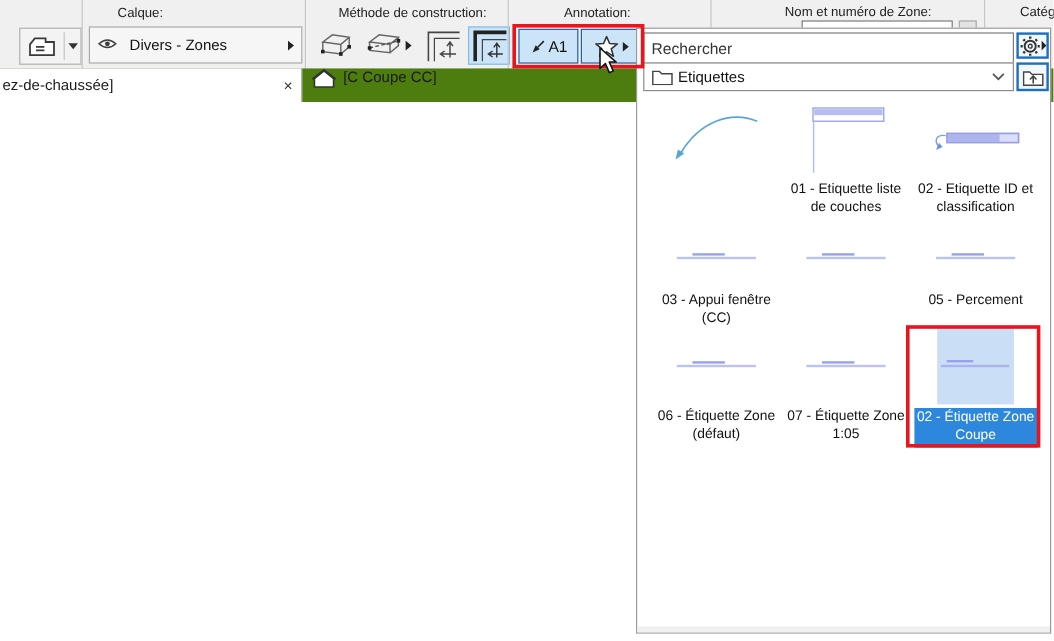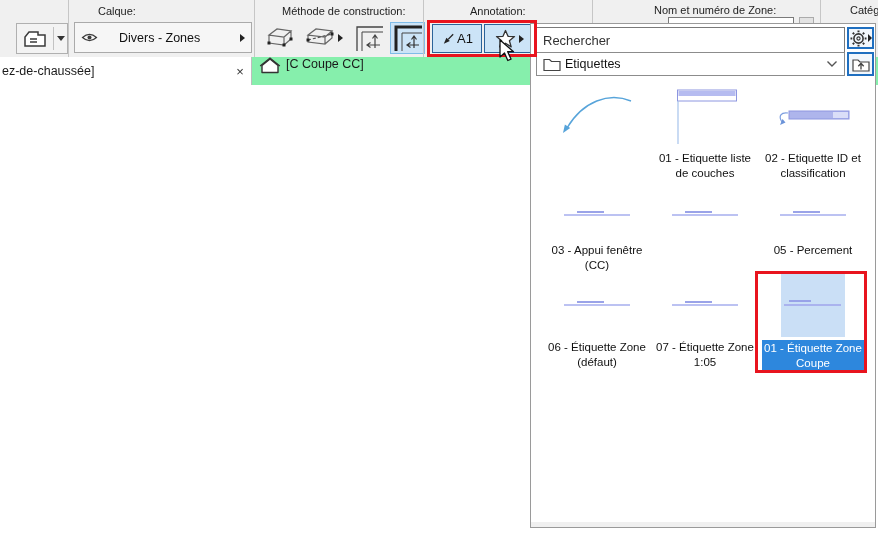--- a/index.html
+++ b/index.html
@@ -14,36 +14,36 @@
   .tb-label{position:absolute;top:5px;font-size:11px;color:#222;white-space:nowrap;margin-left:24px;}
 
   .zone-btn{position:absolute;left:16px;top:23px;width:52px;height:31px;background:#f3f3f3;
     border:1px solid #b0b0b0;display:flex;align-items:center;box-sizing:border-box;}
   .zone-btn .ic{flex:1;display:flex;justify-content:center;}
   .zone-btn .split{width:1px;height:23px;background:#c2c2c2;}
   .zone-btn .caret{width:13px;display:flex;justify-content:center;}
   .caret-down{width:0;height:0;border-left:4px solid transparent;border-right:4px solid transparent;border-top:5px solid #333;}
 
   .calque-dd{position:absolute;left:74px;top:22px;width:178px;height:31px;background:#f6f6f6;
-    border:1px solid #aaa;box-sizing:border-box;display:flex;align-items:center;padding:0 6px;gap:21px;}
+    border:1px solid #aaa;box-sizing:border-box;display:flex;align-items:center;padding:0 6px;gap:10px;}
   .calque-dd .txt{flex:1;font-size:12.5px;color:#111;white-space:nowrap;overflow:hidden;}
   .flyout{width:0;height:0;border-left:5px solid #222;border-top:4px solid transparent;border-bottom:4px solid transparent;}
 
   .method-btn{position:absolute;top:22px;height:32px;display:flex;align-items:center;justify-content:center;}
   .method-btn.selected{background:#cce4f7;border:1px solid #7fbce8;box-sizing:border-box;}
 
   .anno-btn{position:absolute;top:24px;width:50px;height:29px;background:#cce4f7;
     border:1.5px solid #2b6399;box-sizing:border-box;display:flex;align-items:center;justify-content:center;gap:1px;}
   .anno-btn .a1txt{font-size:13px;color:#111;}
 
   .mini-input{position:absolute;left:668px;top:17px;width:126px;height:28px;background:#fff;border:1px solid #7a7a7a;box-sizing:border-box;z-index:2;}
   .mini-btn{position:absolute;left:799px;top:17px;width:15px;height:28px;background:#e3e3e3;border:1px solid #ababab;box-sizing:border-box;z-index:2;}
 
   
-  .tabbar{position:absolute;left:0;top:57px;width:878px;height:28px;background:#86efac;z-index:1;}
+  .tabbar{position:absolute;left:0;top:57px;width:878px;height:28px;background:#4d7c0f;z-index:1;}
   .tab-active{position:absolute;left:0;top:0;width:251px;height:28px;background:#fff;display:flex;align-items:center;}
   .tab-active .txt{font-size:12.5px;color:#1a1a1a;margin-left:2px;flex:1;white-space:nowrap;overflow:hidden;}
   .tab-close{width:22px;text-align:center;font-size:13px;color:#333;cursor:default;}
   .tab-div{position:absolute;left:251px;top:0;width:1px;height:28px;background:#bdbdbd;}
   .tab2{position:absolute;left:252px;top:0;height:28px;display:flex;align-items:flex-start;padding-left:7px;gap:5px;}
   .tab2 .txt{font-size:12.5px;color:#1a1a1a;white-space:nowrap;}
 
   .canvas{position:absolute;left:0;top:85px;width:878px;height:449px;background:#fff;}
 
   
@@ -304,21 +304,21 @@
       <div class="plabel">07 - Étiquette Zone 1:05</div>
     </div>
     <div class="pcell">
       <div class="red-box2"></div>
       <div class="preview">
         <div class="zone-preview">
             <span class="l-short"></span>
             <span class="l-long"></span>
           </div>
       </div>
-      <div class="plabel selected">01 - Étiquette Zone Coupe</div>
+      <div class="plabel selected">02 - Étiquette Zone Coupe</div>
     </div>
   </div>
 
   <div class="bottom-strip"></div>
 </div>
 
 <div class="red-box1"></div>
 <div class="cursor">
   <svg width="19" height="24" viewBox="0 0 19 24">
     <polygon points="1,1 1,18 5.5,14 8.8,21.5 12,20.1 8.7,12.7 14.5,12.7" fill="#fff" stroke="#111" stroke-width="1.3" stroke-linejoin="round"></polygon>

